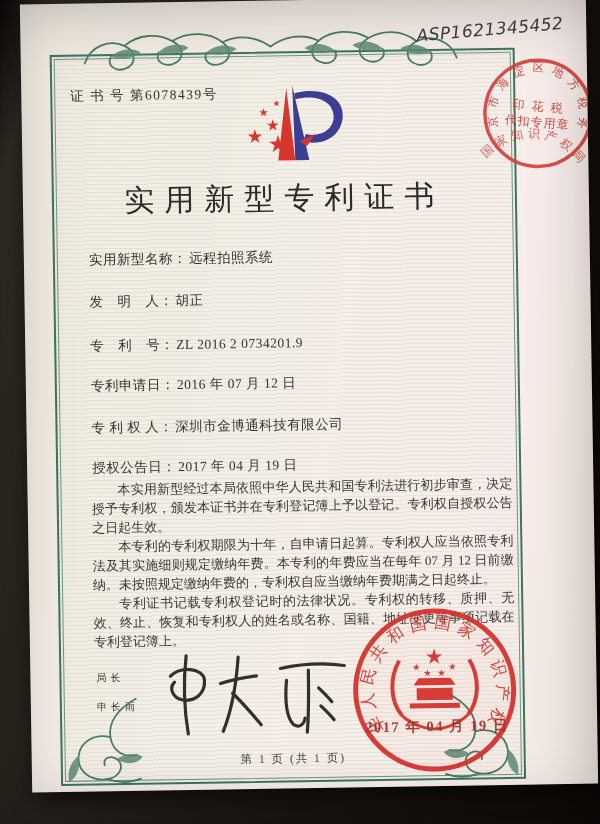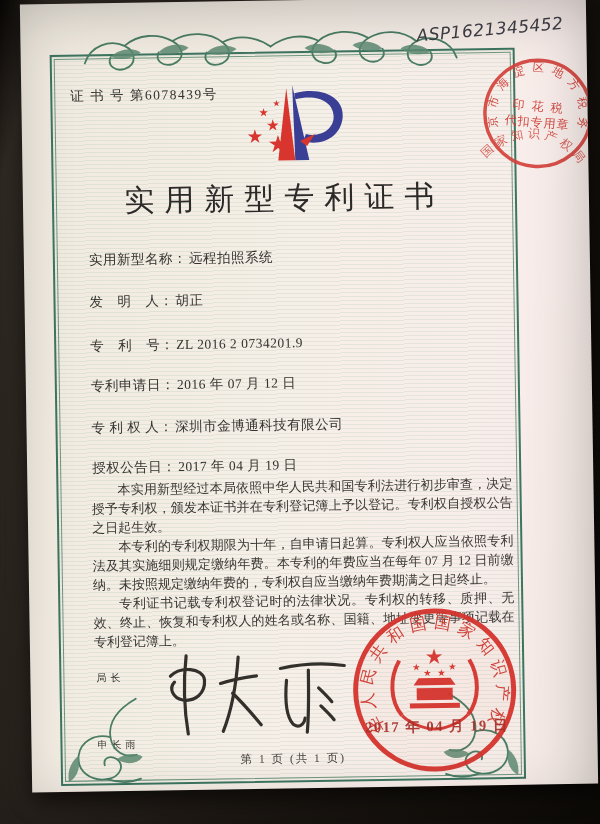--- a/index.html
+++ b/index.html
@@ -111,21 +111,21 @@
       <span class="lbl">授权公告日：</span><span>2017 年 04 月 19 日</span>
     </div>
 
     <div class="abs paras">
       <p>本实用新型经过本局依照中华人民共和国专利法进行初步审查，决定授予专利权，颁发本证书并在专利登记簿上予以登记。专利权自授权公告之日起生效。</p>
       <p>本专利的专利权期限为十年，自申请日起算。专利权人应当依照专利法及其实施细则规定缴纳年费。本专利的年费应当在每年 07 月 12 日前缴纳。未按照规定缴纳年费的，专利权自应当缴纳年费期满之日起终止。</p>
       <p>专利证书记载专利权登记时的法律状况。专利权的转移、质押、无效、终止、恢复和专利权人的姓名或名称、国籍、地址变更等事项记载在专利登记簿上。</p>
     </div>
 
     <div class="abs director" style="top:668px;">局长</div>
-    <div class="abs director" style="top:697px;margin-top:38px;">申长雨</div>
+    <div class="abs director" style="top:697px;">申长雨</div>
 
     <svg class="abs" style="left:128px;top:640px;" width="200" height="100" viewBox="0 0 200 100">
       <path class="sig-stroke" d="M28,14 C25,38 25,66 29,92"></path>
       <path class="sig-stroke" d="M12,34 C22,24 44,26 46,38 C47,52 36,60 24,58 C14,56 10,46 16,40"></path>
       <path class="sig-stroke" d="M80,16 C78,40 74,66 64,90"></path>
       <path class="sig-stroke" d="M62,42 C76,38 90,36 98,35"></path>
       <path class="sig-stroke" d="M74,52 C84,62 94,74 102,84"></path>
       <path class="sig-stroke" d="M122,28 C142,24 166,23 186,26"></path>
       <path class="sig-stroke" d="M150,30 C150,52 150,74 148,92"></path>
       <path class="sig-stroke" d="M128,40 C126,60 127,76 134,84 C139,88 145,85 146,78"></path>

